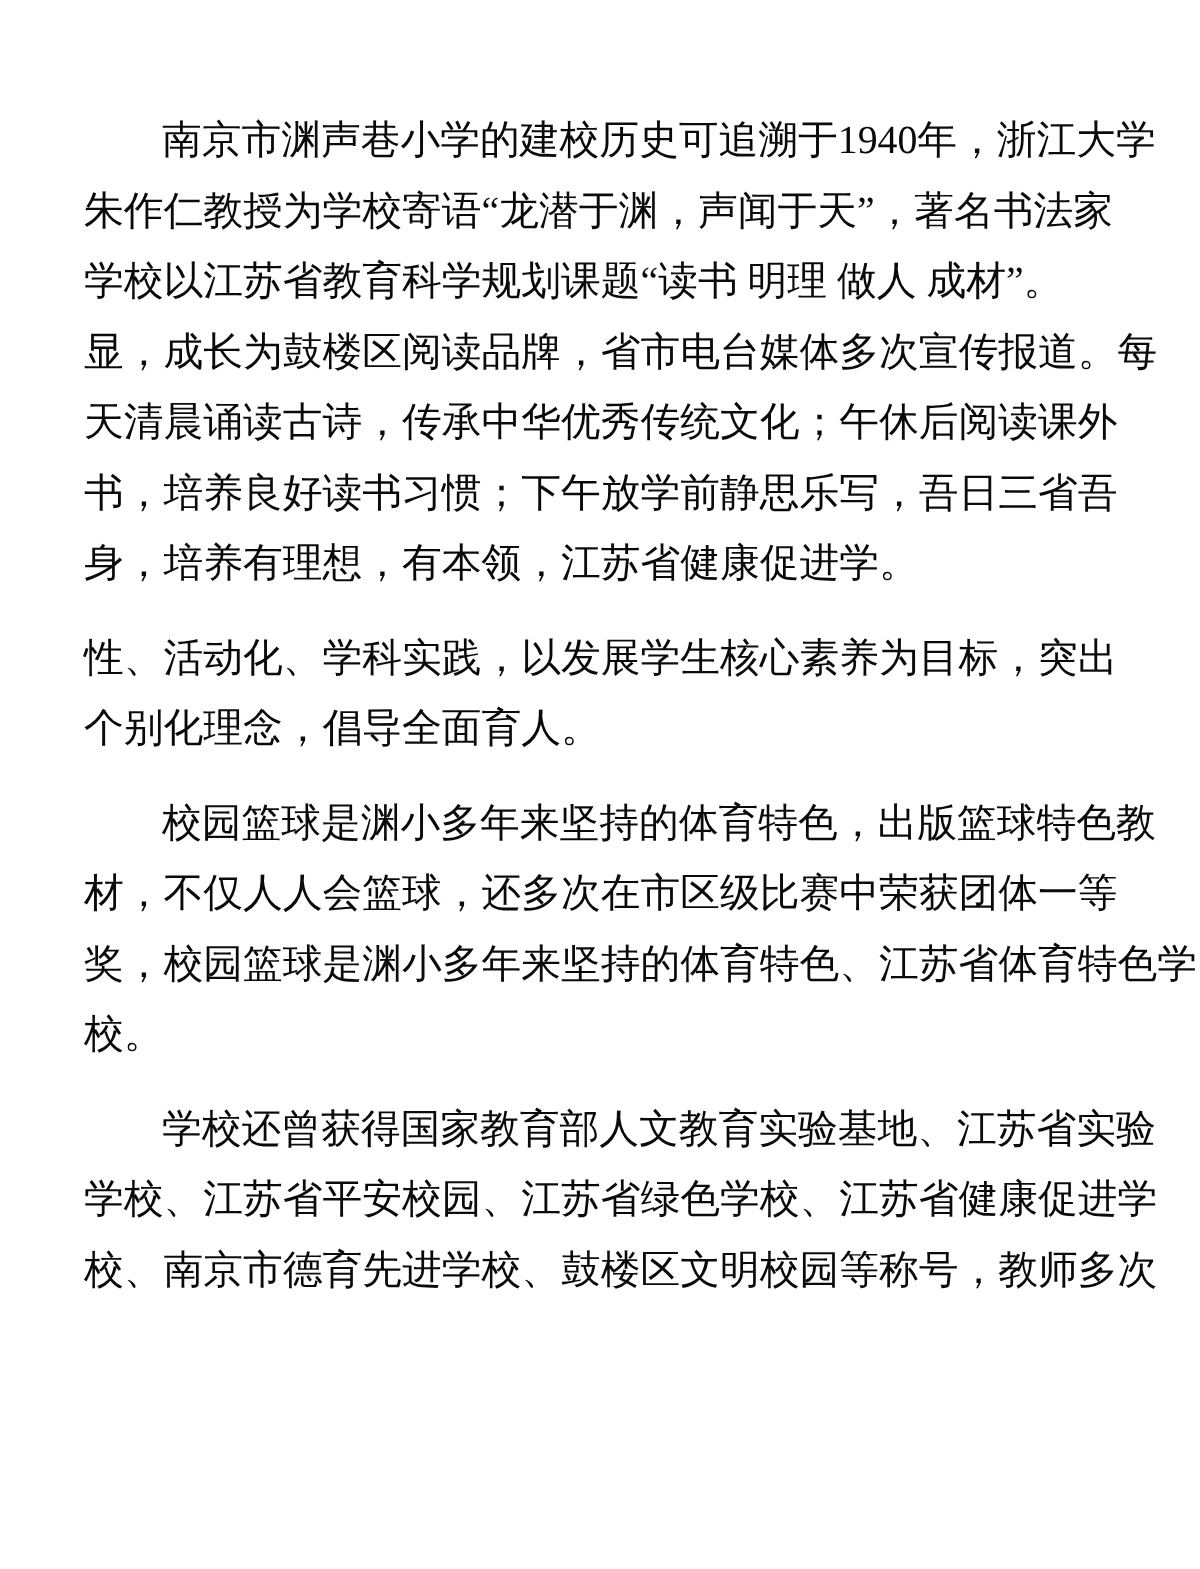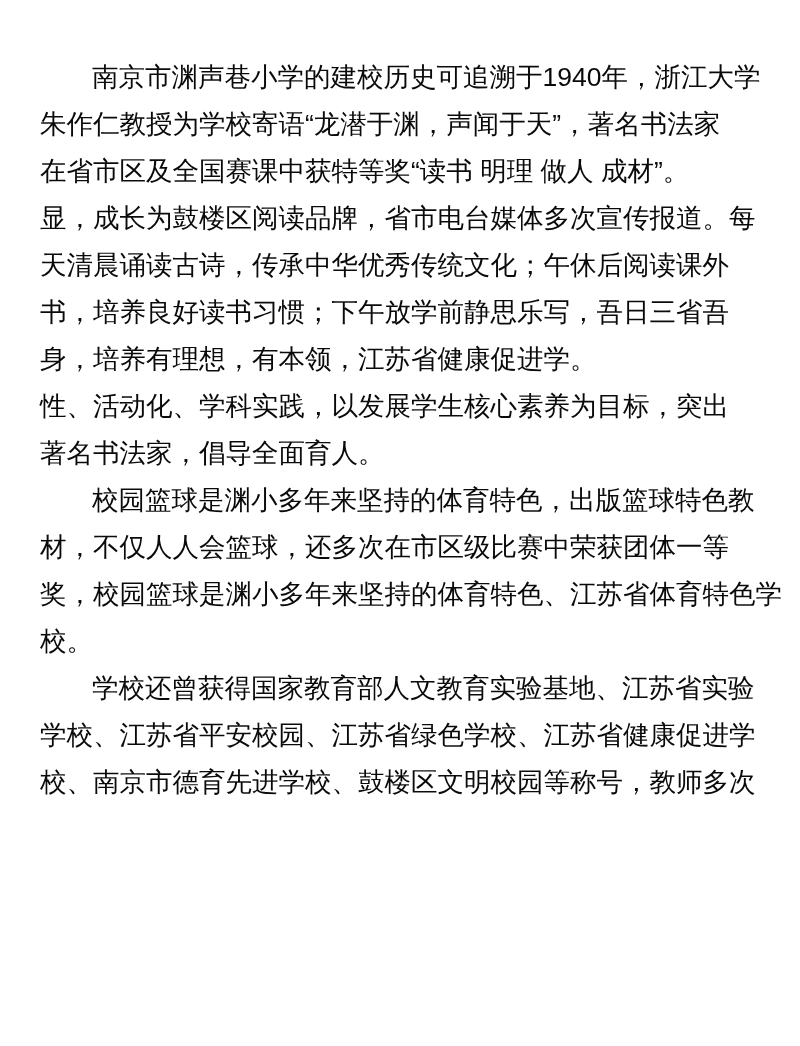--- a/index.html
+++ b/index.html
@@ -11,22 +11,23 @@
     position: relative;
     width: 800px;
     height: 1046px;
     background: #ffffff;
     overflow: hidden;
     box-sizing: border-box;
     padding: 54px 36px 0 40px;
     font-family: "Liberation Sans", "DejaVu Sans", sans-serif;
   }
   .para {
-    margin: 0;
+    margin: 16px;
     padding: 0;
+    font-family: Liberation Serif, serif;
   }
   .line {
     height: 47px;
     line-height: 47px;
     font-size: 26.5px;
     font-weight: 500;
     color: #0a0a0a;
     white-space: nowrap;
     letter-spacing: 0px;
   }
@@ -36,30 +37,30 @@
 </style>
 </head>
 <body>
 
 <div class="page">
   <div>
 
     <div class="para">
       <div class="line indent">南京市渊声巷小学的建校历史可追溯于1940年，浙江大学</div>
       <div class="line">朱作仁教授为学校寄语“龙潜于渊，声闻于天”，著名书法家</div>
-      <div class="line">在省市区及全国赛课中获特等奖“读书 明理 做人 成材”。</div>
+      <div class="line">学校以江苏省教育科学规划课题“读书 明理 做人 成材”。</div>
       <div class="line">显，成长为鼓楼区阅读品牌，省市电台媒体多次宣传报道。每</div>
       <div class="line">天清晨诵读古诗，传承中华优秀传统文化；午休后阅读课外</div>
       <div class="line">书，培养良好读书习惯；下午放学前静思乐写，吾日三省吾</div>
       <div class="line">身，培养有理想，有本领，江苏省健康促进学。</div>
     </div>
 
     <div class="para">
       <div class="line">性、活动化、学科实践，以发展学生核心素养为目标，突出</div>
-      <div class="line">著名书法家，倡导全面育人。</div>
+      <div class="line">个别化理念，倡导全面育人。</div>
     </div>
 
     <div class="para">
       <div class="line indent">校园篮球是渊小多年来坚持的体育特色，出版篮球特色教</div>
       <div class="line">材，不仅人人会篮球，还多次在市区级比赛中荣获团体一等</div>
       <div class="line">奖，校园篮球是渊小多年来坚持的体育特色、江苏省体育特色学</div>
       <div class="line">校。</div>
     </div>
 
     <div class="para">

